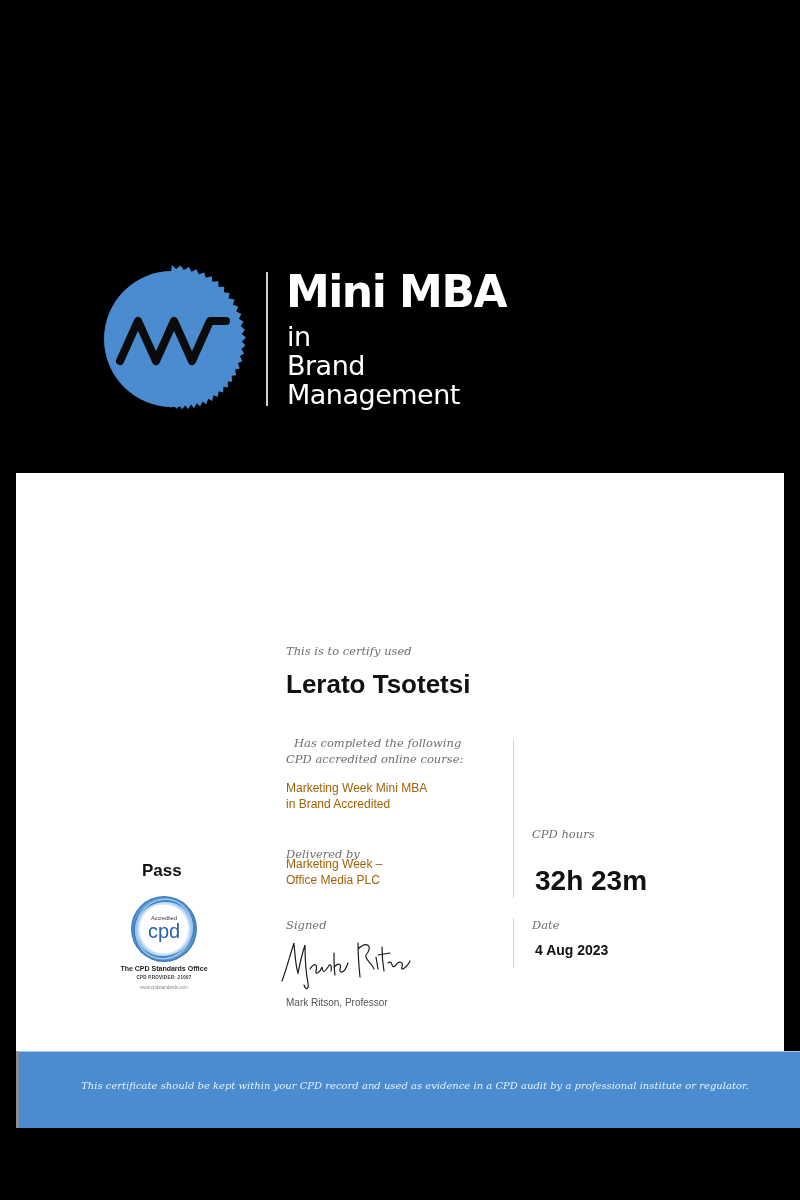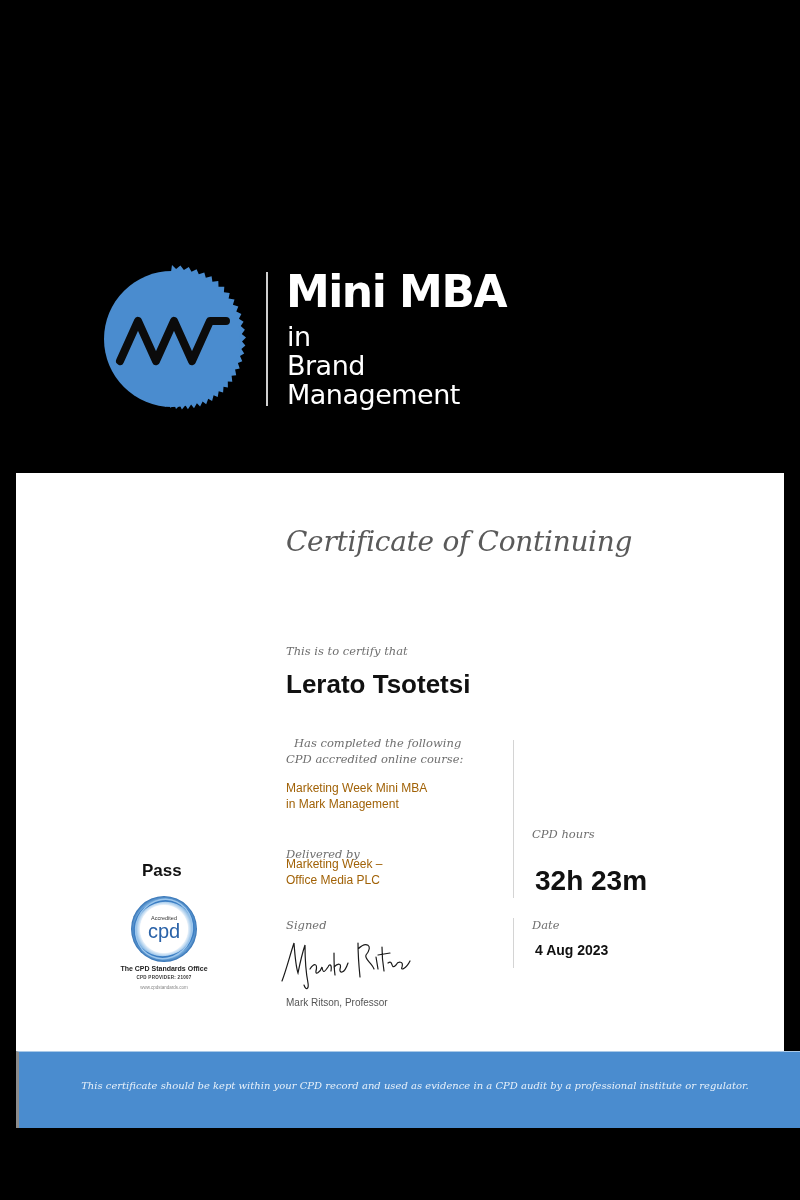--- a/index.html
+++ b/index.html
@@ -108,31 +108,30 @@
   <div class="logo-title">Mini MBA</div>
   <div class="logo-sub">
     <div>in</div>
     <div>Brand</div>
     <div>Management</div>
   </div>
 </div>
 
 <div class="card">
   <div class="card-title">
-    <div>Certificate of Continuing</div>
   </div>
 
-  <div class="label" style="left:270px; top:170px;">This is to certify that</div>
+  <div class="label" style="left:270px; top:170px;">This is to certify used</div>
   <div class="name">Lerato Tsotetsi</div>
 
   <div class="label" style="left:270px; top:262px;margin-left:8px;">Has completed the following</div>
   <div class="label" style="left:270px; top:278px;">CPD accredited online course:</div>
 
   <div class="body-bold" style="left:270px; top:307px;">Marketing Week Mini MBA</div>
-  <div class="body-bold" style="left:270px; top:323px;">in Mark Management</div>
+  <div class="body-bold" style="left:270px; top:323px;">in Brand Accredited</div>
 
   <div class="label" style="left:270px; top:353px;margin-top:20px;">Delivered by</div>
   <div class="body-bold" style="left:270px; top:383px;">Marketing Week –</div>
   <div class="body-bold" style="left:270px; top:399px;">Office Media PLC</div>
 
   <div class="divider-v" style="top:267px; height:158px;"></div>
   <div class="divider-v" style="top:445px; height:50px;"></div>
 
   <div class="label" style="left:516px; top:353px;">CPD hours</div>
   <div class="hours">32h 23m</div>

